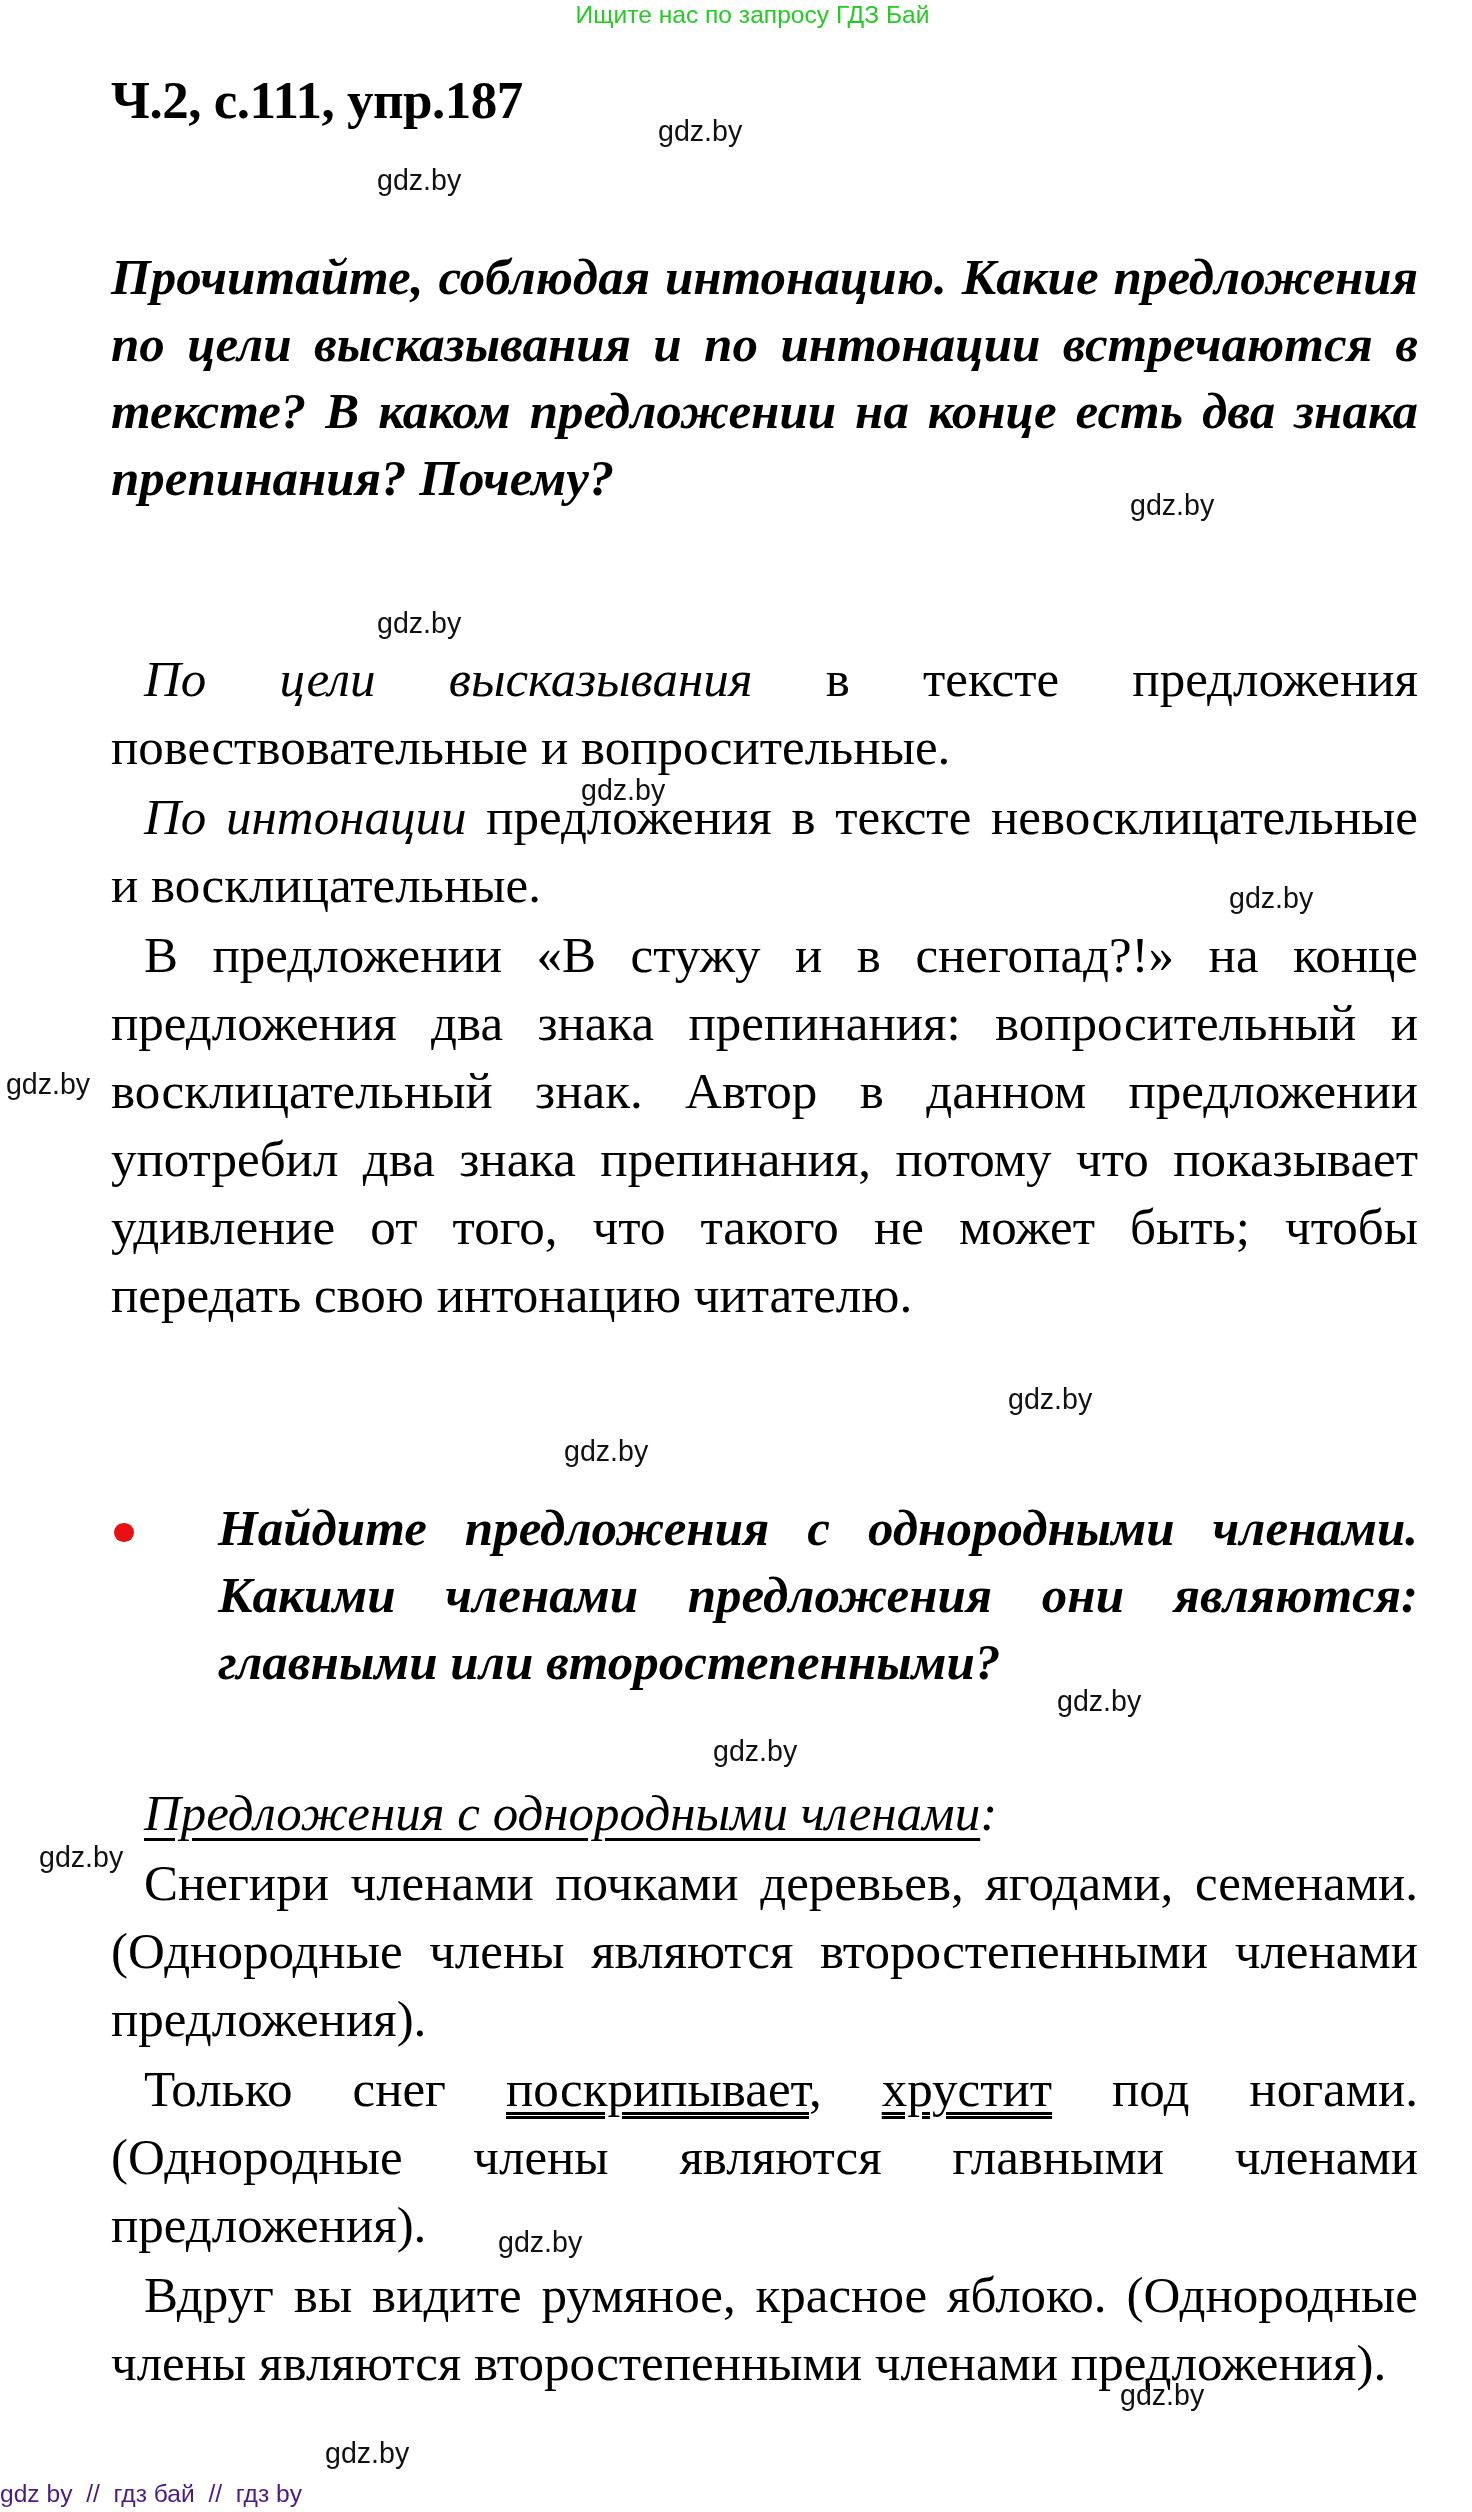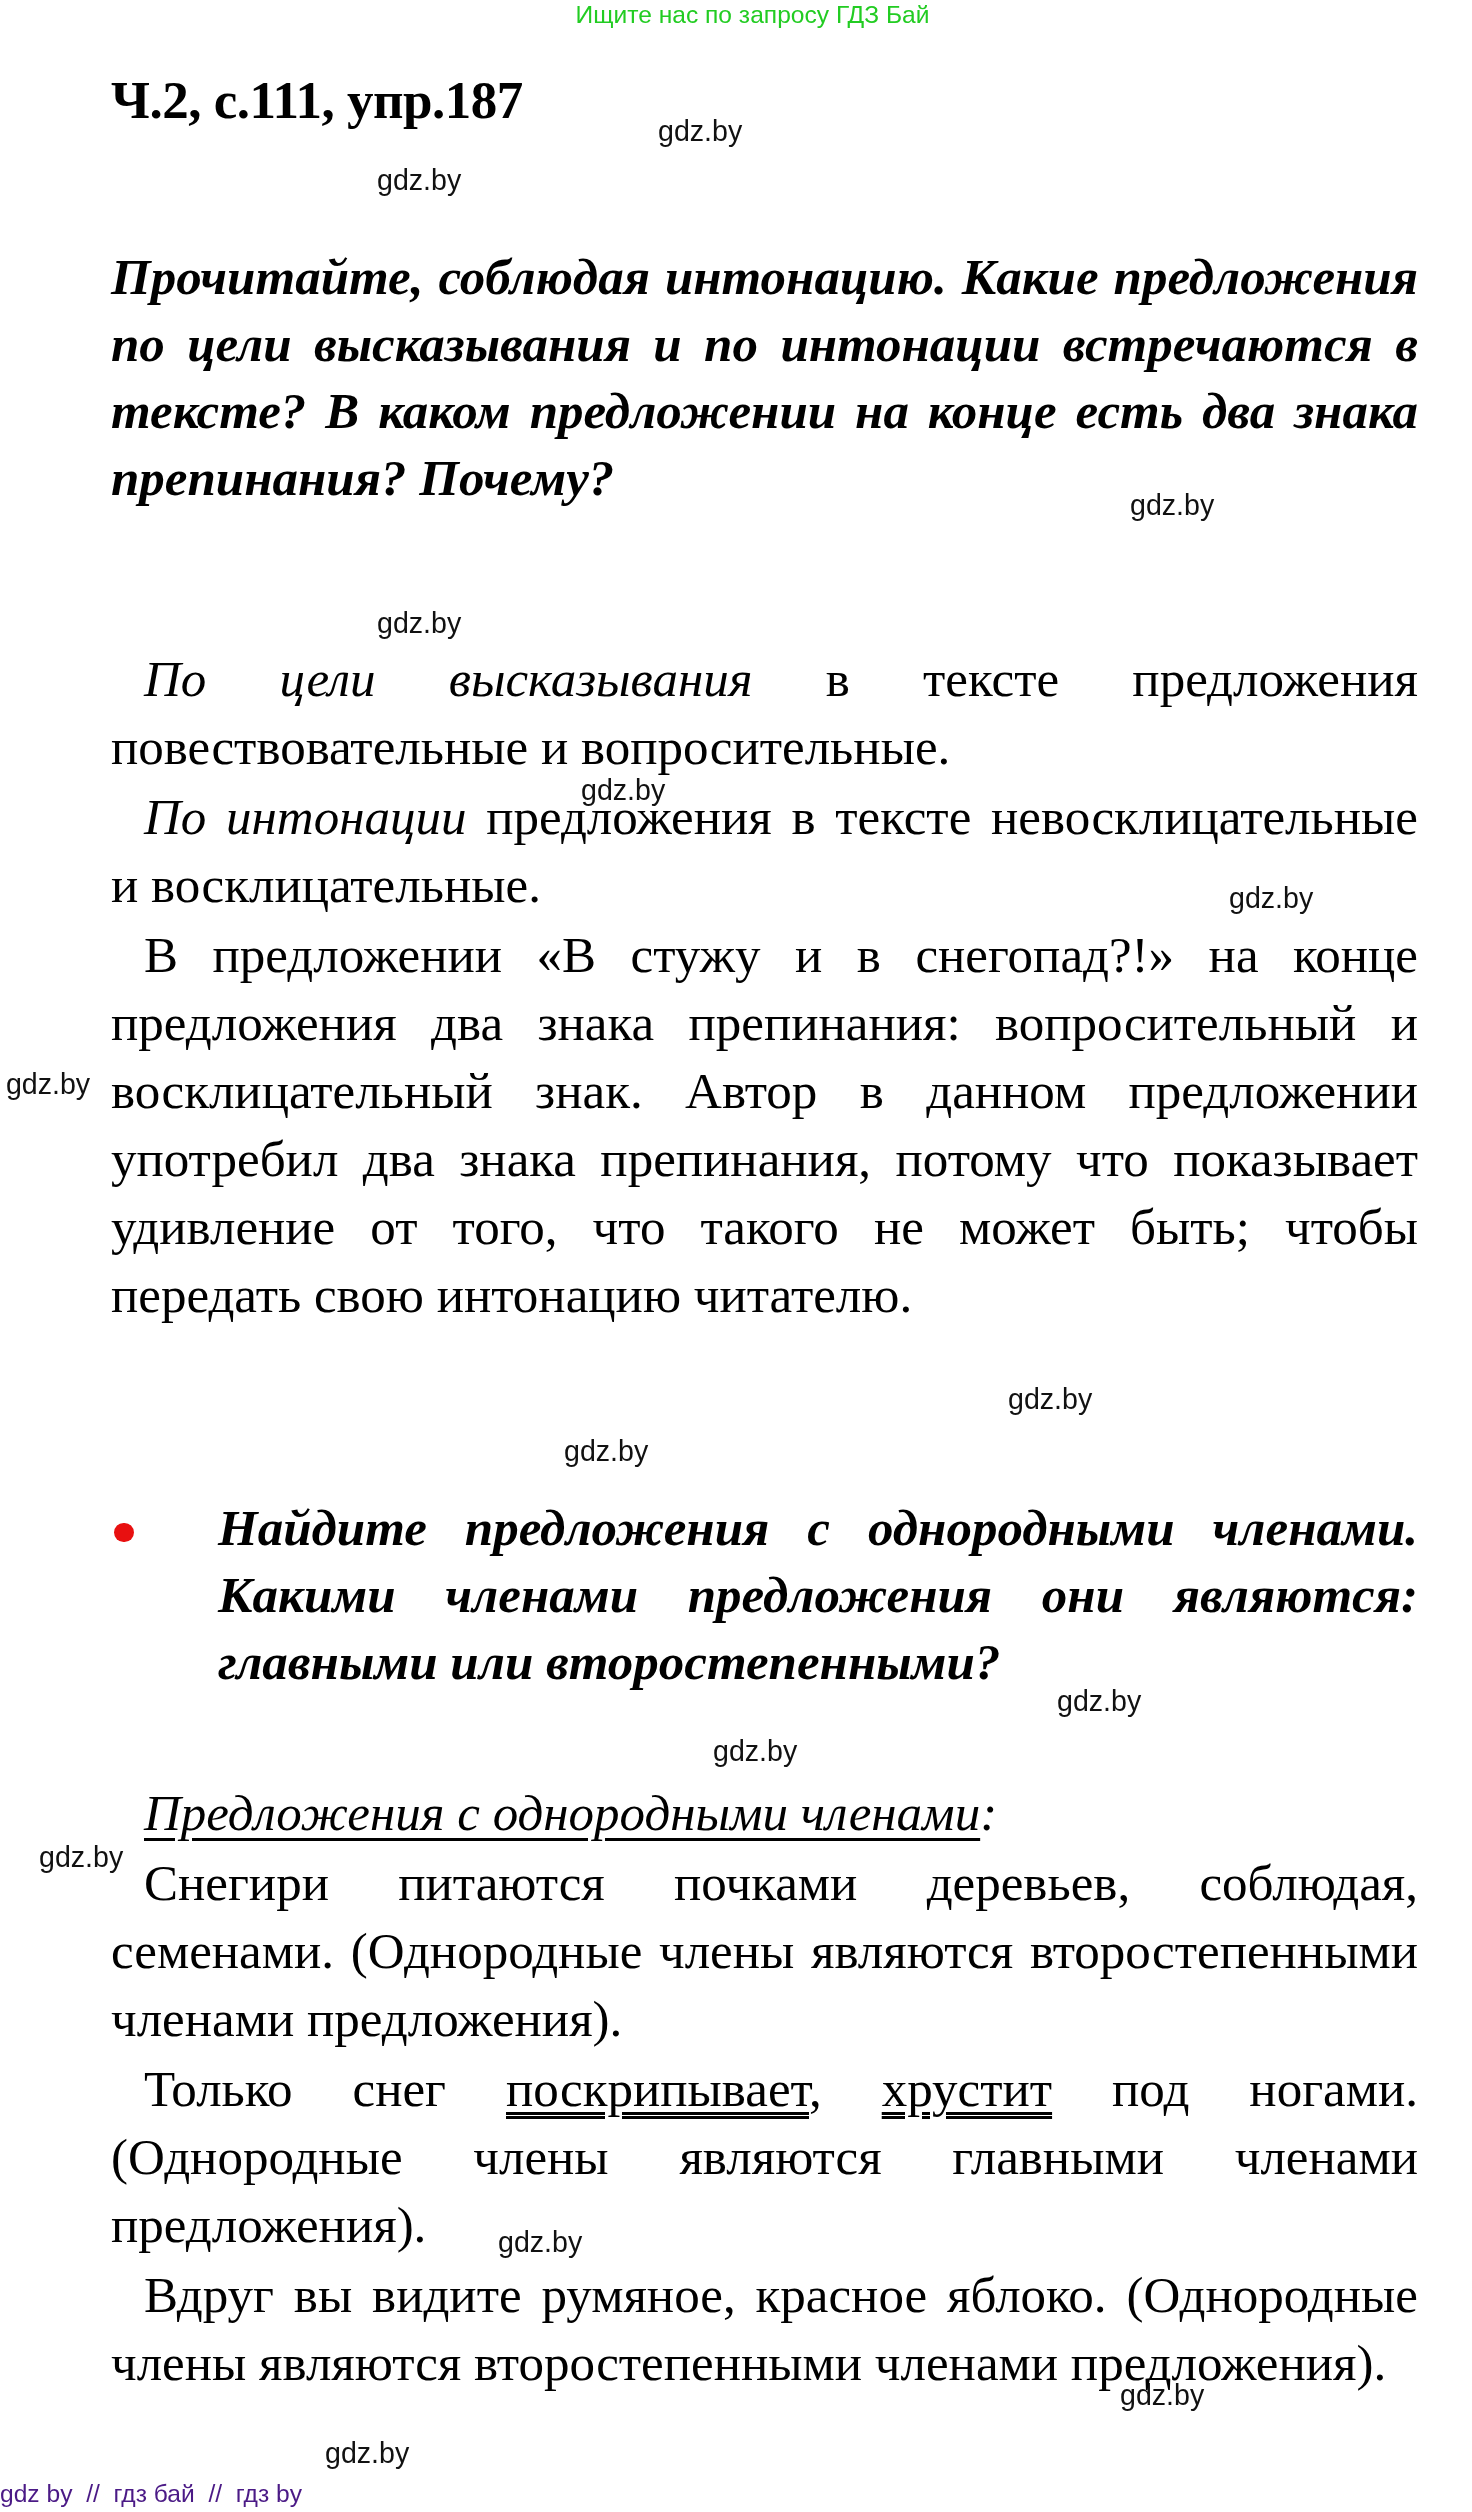--- a/index.html
+++ b/index.html
@@ -50,19 +50,19 @@
   <p>В предложении «В стужу и в снегопад?!» на конце предложения два знака препинания: вопросительный и восклицательный знак. Автор в данном предложении употребил два знака препинания, потому что показывает удивление от того, что такого не может быть; чтобы передать свою интонацию читателю.</p>
 </div>
 
 <div class="bullet-row task" style="top:1495px;">
   <span class="bullet"></span>
   <div class="bullet-text">Найдите предложения с однородными членами. Какими членами предложения они являются: главными или второстепенными?</div>
 </div>
 
 <div class="block answer" style="top:1751px;margin-top:28px;">
   <p><span class="it single-u">Предложения с однородными членами</span><span class="it">:</span></p>
-  <p>Снегири питаются почками деревьев, соблюдая, семенами. (Однородные члены являются второстепенными членами предложения).</p>
+  <p>Снегири членами почками деревьев, ягодами, семенами. (Однородные члены являются второстепенными членами предложения).</p>
   <p><span>Только снег </span><span class="double-u">поскрипывает</span><span>, </span><span class="double-u">хрустит</span><span> под ногами. (Однородные члены являются главными членами предложения).</span></p>
   <p>Вдруг вы видите румяное, красное яблоко. (Однородные члены являются второстепенными членами предложения).</p>
 </div>
 
 <div class="bottom-banner">gdz by  //  гдз бай  //  гдз by</div>
 
 
 </body></html>

